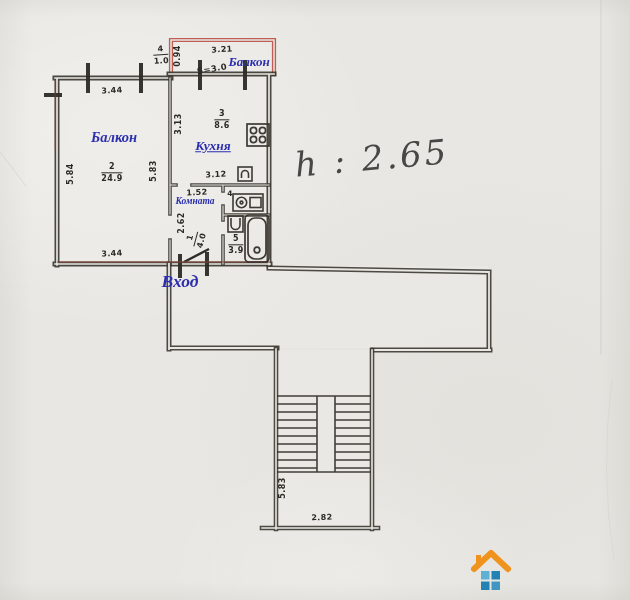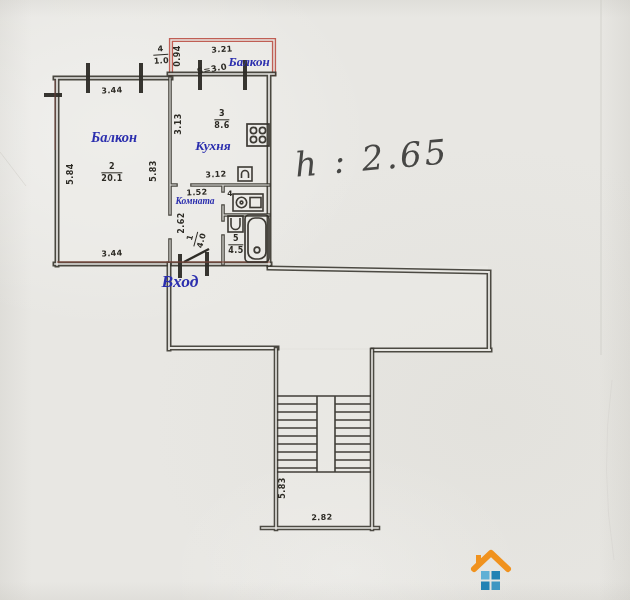--- a/index.html
+++ b/index.html
@@ -124,40 +124,40 @@
       <path d="M231,218 V225 A4.5,4.5 0 0 0 240,225 V218"></path>
     </g>
     <g stroke="#34312b" stroke-width="1.7" fill="none" opacity="0.95">
       <rect x="245" y="215" width="24" height="47" rx="4"></rect>
       <rect x="248" y="218" width="18" height="41" rx="7"></rect>
       <circle cx="257" cy="250" r="2.8"></circle>
     </g>
   </svg>
 
   <span class="lbl blue" style="left:114px;top:137px;font-size:14.5px;">Балкон</span>
-  <span class="lbl blue" style="left:213px;top:146px;font-size:13.5px;">Кухня</span>
+  <span class="lbl blue" style="left:213px;top:146px;font-size:13.5px;text-decoration:underline;">Кухня</span>
   <span class="lbl blue" style="left:249px;top:61px;font-size:13px;">Балкон</span>
   <span class="lbl blue" style="left:195px;top:202px;font-size:9.5px;">Комната</span>
   <span class="lbl blue" style="left:180px;top:282px;font-size:17.5px;">Вход</span>
 
   <div class="frac" style="left:112px;top:173px;">
     <span class="top">2</span>
-    <span class="bot">20.1</span>
+    <span class="bot">24.9</span>
   </div>
   <div class="frac" style="left:222px;top:120px;">
     <span class="top">3</span>
     <span class="bot">8.6</span>
   </div>
   <div class="frac" style="left:196px;top:239px;transform:translate(-50%,-50%) rotate(-75deg);">
     <span class="top">1</span>
     <span class="bot">4.0</span>
   </div>
   <div class="frac" style="left:236px;top:245px;">
     <span class="top">5</span>
-    <span class="bot">4.5</span>
+    <span class="bot">3.9</span>
   </div>
   <div class="frac" style="left:161px;top:55px;transform:translate(-50%,-50%) rotate(-4deg);">
     <span class="top">4</span>
     <span class="bot">1.0</span>
   </div>
   <span class="lbl dim" style="left:230px;top:194px;font-size:7.5px;">4</span>
   <span class="lbl dim" style="left:212px;top:69px;font-size:8.5px;transform:translate(-50%,-50%) rotate(-10deg);">S=3.0</span>
 
   <span class="lbl dim" style="left:112px;top:91px;transform:translate(-50%,-50%) rotate(-3deg);">3.44</span>
   <span class="lbl dim" style="left:112px;top:254px;transform:translate(-50%,-50%) rotate(-3deg);">3.44</span>

